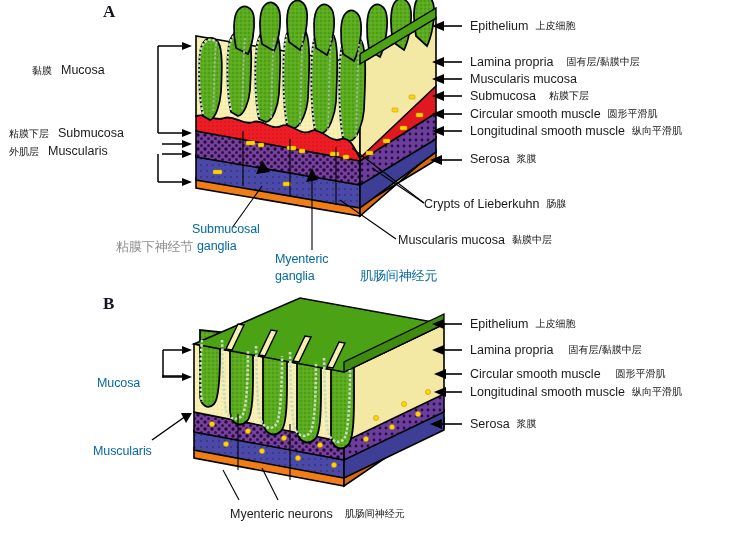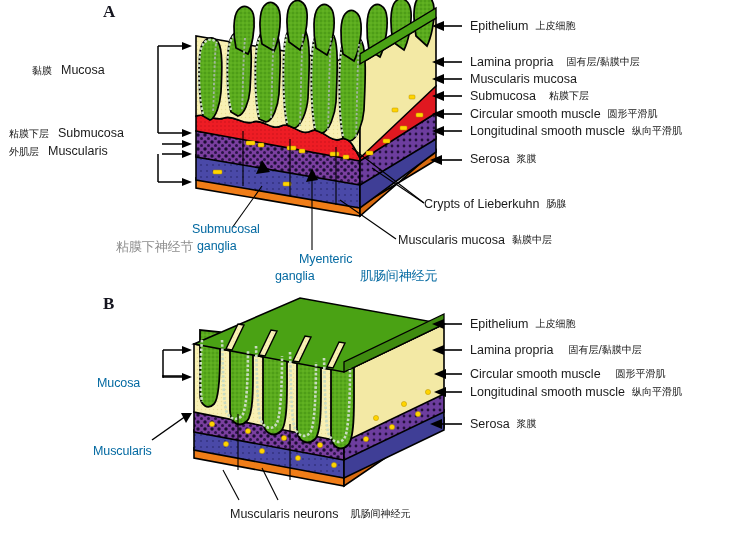--- a/index.html
+++ b/index.html
@@ -415,21 +415,21 @@
 
   <div class="lbl-row" style="left:398px; top:233px;">
     <span class="lbl-en">Muscularis mucosa</span>
     <span class="lbl-cn">黏膜中层</span>
   </div>
 
   <div class="lbl" style="left:192px; top:222px;">Submucosal</div>
   <div class="lbl" style="left:197px; top:239px;">ganglia</div>
   <div class="lbl cn faded" style="left:104px; top:239px; font-size:13px;">粘膜下神经节</div>
 
-  <div class="lbl" style="left:275px; top:252px;margin-left:24px;">Myenteric</div>
+  <div class="lbl" style="left:275px; top:252px;">Myenteric</div>
   <div class="lbl" style="left:275px; top:269px;">ganglia</div>
   <div class="lbl cn" style="left:348px; top:268px; font-size:13px;">肌肠间神经元</div>
 
   <div class="lbl" style="left:97px; top:376px;">Mucosa</div>
   <div class="lbl" style="left:93px; top:444px;">Muscularis</div>
 
   <div class="lbl-row" style="left:470px; top:317px;">
     <span class="lbl-en">Epithelium</span>
     <span class="lbl-cn">上皮细胞</span>
   </div>
@@ -448,17 +448,17 @@
     <span class="lbl-en">Longitudinal smooth muscle</span>
     <span class="lbl-cn">纵向平滑肌</span>
   </div>
 
   <div class="lbl-row" style="left:470px; top:417px;">
     <span class="lbl-en">Serosa</span>
     <span class="lbl-cn">浆膜</span>
   </div>
 
   <div class="lbl-row" style="left:230px; top:507px;">
-    <span class="lbl-en">Muscularis neurons</span>
+    <span class="lbl-en">Myenteric neurons</span>
     <span class="lbl-cn" style="margin-left:5px;">肌肠间神经元</span>
   </div>
 
 </div>
 
 </body></html>

